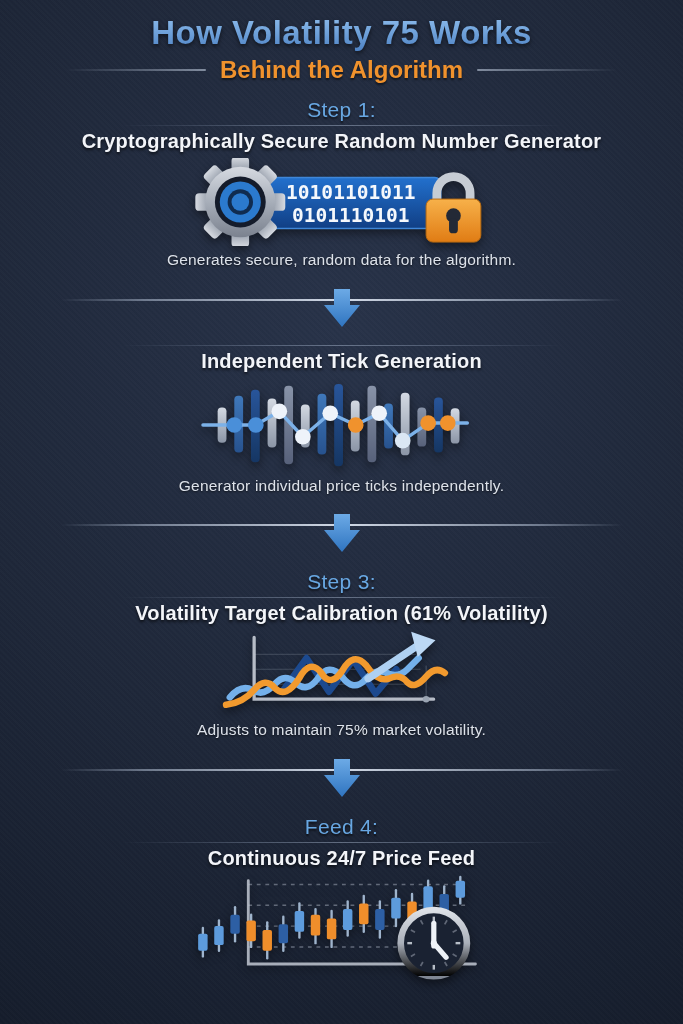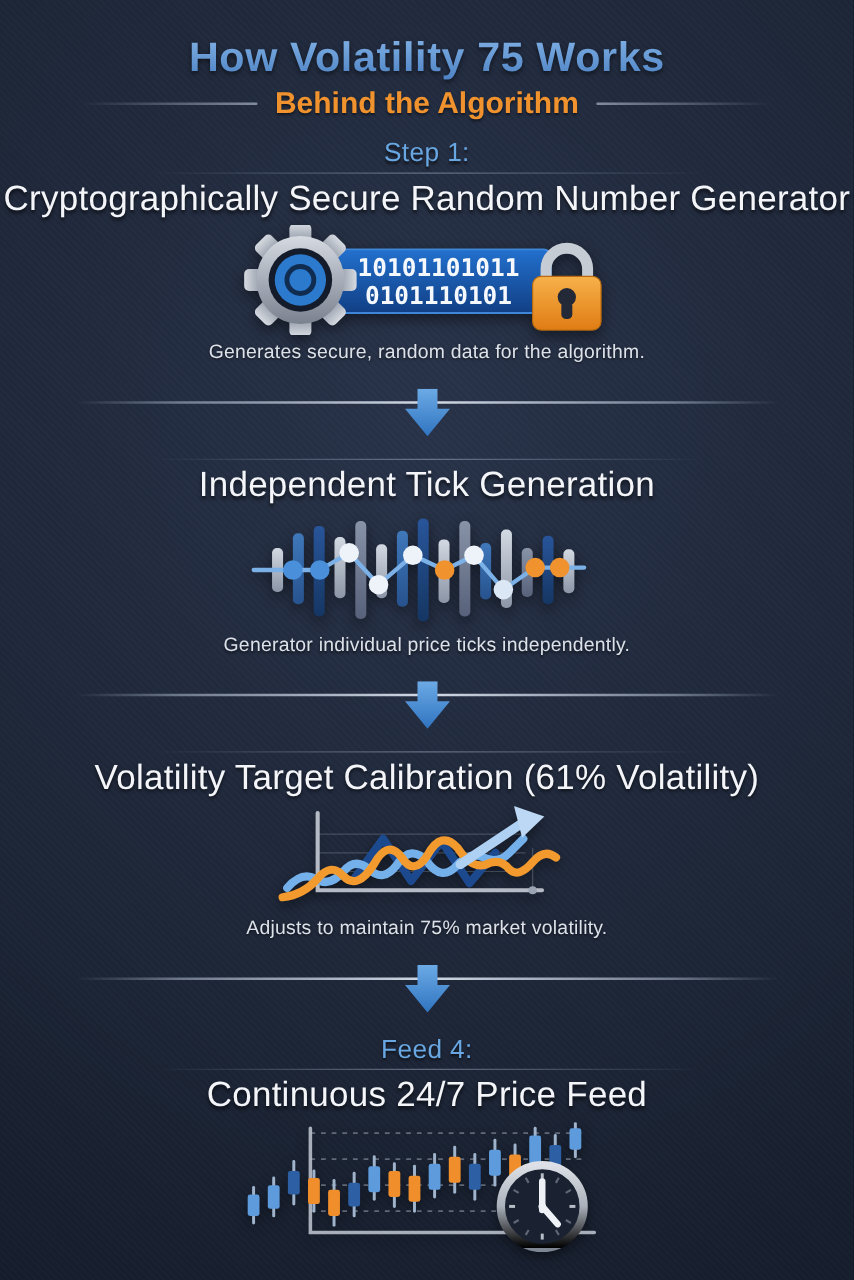--- a/index.html
+++ b/index.html
@@ -8,42 +8,42 @@
     background:radial-gradient(ellipse 120% 90% at 50% 32%, #283349 0%, #1e2739 48%, #171f2f 78%, #121826 100%);
     font-family:"Liberation Sans","DejaVu Sans",sans-serif;
   }
   .canvas::after{
     content:"";position:absolute;inset:0;pointer-events:none;
     background:repeating-linear-gradient(45deg, rgba(255,255,255,.012) 0 2px, rgba(0,0,0,.015) 2px 4px);
   }
   .inner{position:relative;z-index:1;text-align:center;}
 
   .page-title{
-    padding-top:25px;font-size:33px;font-weight:bold;letter-spacing:.5px;line-height:1.25;
+    padding-top:12px;font-size:33px;font-weight:bold;letter-spacing:.5px;line-height:1.25;
     background:linear-gradient(180deg,#a9c9ee 0%,#7fb0e4 45%,#4a7fc2 100%);
     -webkit-background-clip:text;background-clip:text;color:transparent;
     filter:drop-shadow(0 2px 2px rgba(0,0,0,.55));
   }
   .subtitle-row{display:flex;align-items:center;justify-content:center;gap:14px;margin-top:3px;}
   .subtitle{font-size:24px;font-weight:bold;color:#f0922d;text-shadow:0 2px 2px rgba(0,0,0,.5);}
   .flank-line{width:140px;height:2px;border-radius:1px;}
   .flank-line.left{background:linear-gradient(90deg,transparent,rgba(170,182,200,.7));}
   .flank-line.right{background:linear-gradient(270deg,transparent,rgba(170,182,200,.7));}
 
   .step{margin-top:14px;}
   .step-label{
     font-size:21px;font-weight:normal;color:#68a7e2;letter-spacing:.3px;
     text-shadow:0 2px 2px rgba(0,0,0,.6);
   }
   .step-underline{
     width:440px;height:1px;margin:3px auto 0;
     background:linear-gradient(90deg,transparent,rgba(160,175,200,.34) 30%,rgba(190,205,228,.42) 50%,rgba(160,175,200,.34) 70%,transparent);
   }
   .step-heading{
-    margin-top:4px;font-size:28px;font-weight:normal;color:#f3f5f9;letter-spacing:.2px;
+    margin-top:4px;font-size:20px;font-weight:bold;color:#f3f5f9;letter-spacing:.2px;
     text-shadow:0 2px 3px rgba(0,0,0,.65);
   }
   .icon-wrap{margin-top:5px;line-height:0;}
   .icon-wrap svg{filter:drop-shadow(0 4px 5px rgba(0,0,0,.45));}
   .caption{
     margin-top:5px;font-size:15.5px;color:#dde2ea;letter-spacing:.2px;
     text-shadow:0 1px 2px rgba(0,0,0,.6);
   }
 
   .connector{position:relative;height:46px;margin-top:2px;}
@@ -199,20 +199,21 @@
     </section>
 
     <div class="connector">
       <div class="divider"></div>
       <svg class="arrow" width="44" height="38" viewBox="0 0 44 38">
         <polygon points="14,0 30,0 30,16 40,16 22,38 4,16 14,16" fill="url(#ar1)"></polygon>
       </svg>
     </div>
 
     <section class="step">
+      <div class="step-label">Step 3:</div>
       <div class="step-underline"></div>
       <div class="step-heading">Volatility Target Calibration (61% Volatility)</div>
       <div class="icon-wrap">
         <svg width="260" height="86" viewBox="0 0 260 92">
           <g>
             <line x1="36" y1="26" x2="214" y2="26" stroke="#9aa4b4" stroke-width="1" opacity="0.3"></line>
             <line x1="36" y1="42" x2="214" y2="42" stroke="#9aa4b4" stroke-width="1" opacity="0.3"></line>
             <line x1="36" y1="58" x2="214" y2="58" stroke="#9aa4b4" stroke-width="1" opacity="0.3"></line>
             <line x1="220" y1="38" x2="220" y2="74" stroke="#9aa4b4" stroke-width="1" opacity="0.35"></line>
             <path d="M36,8 L36,74 L228,74" fill="none" stroke="#c6ccd6" stroke-width="3.5" stroke-linecap="round" opacity="0.9"></path>

